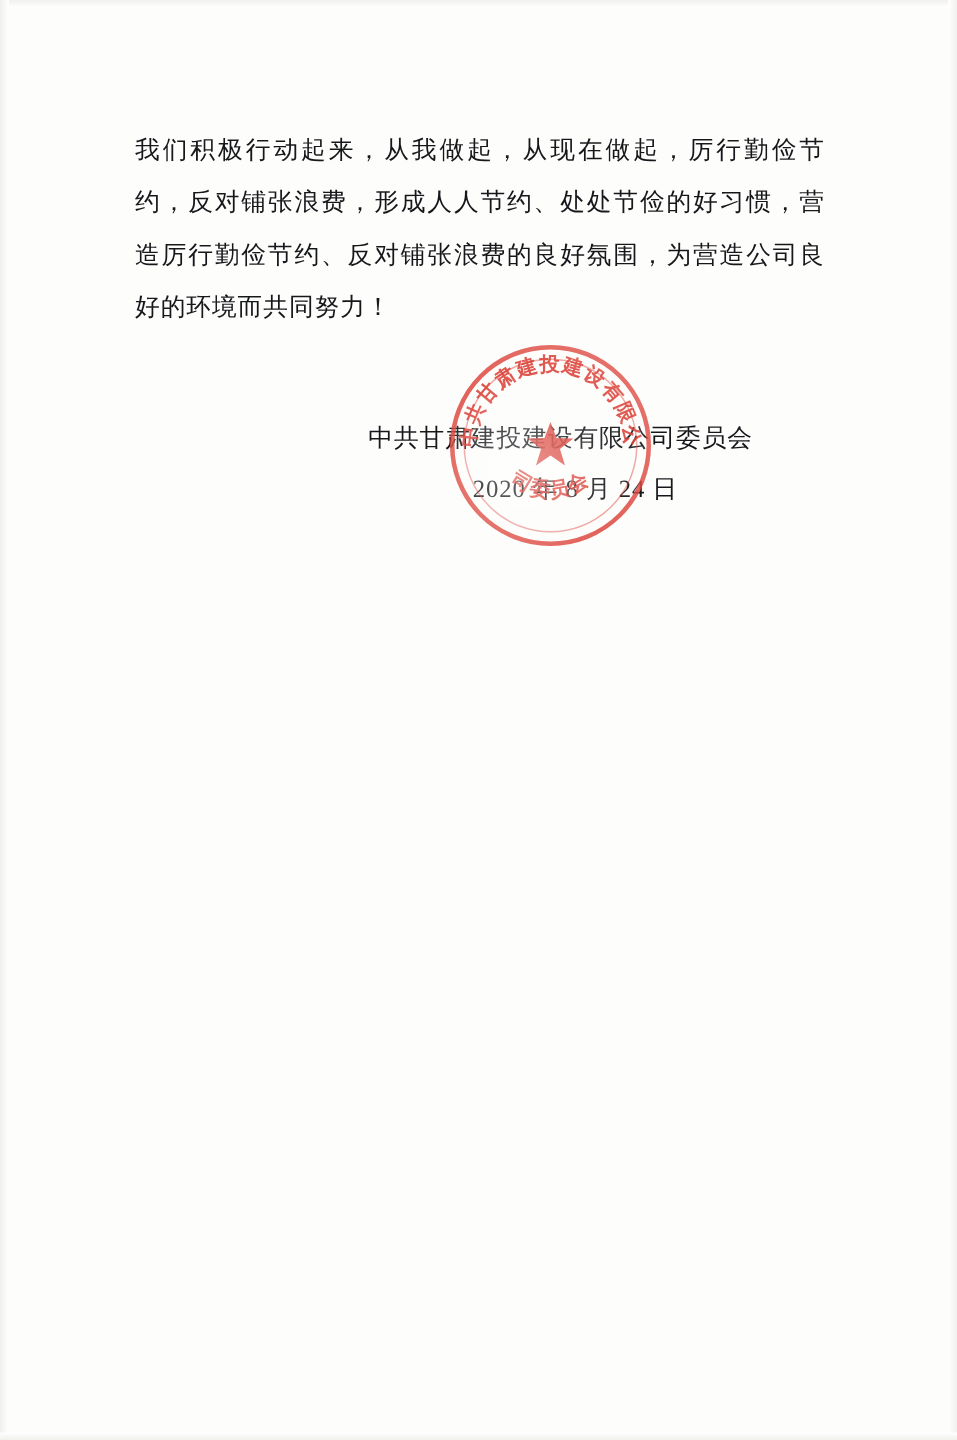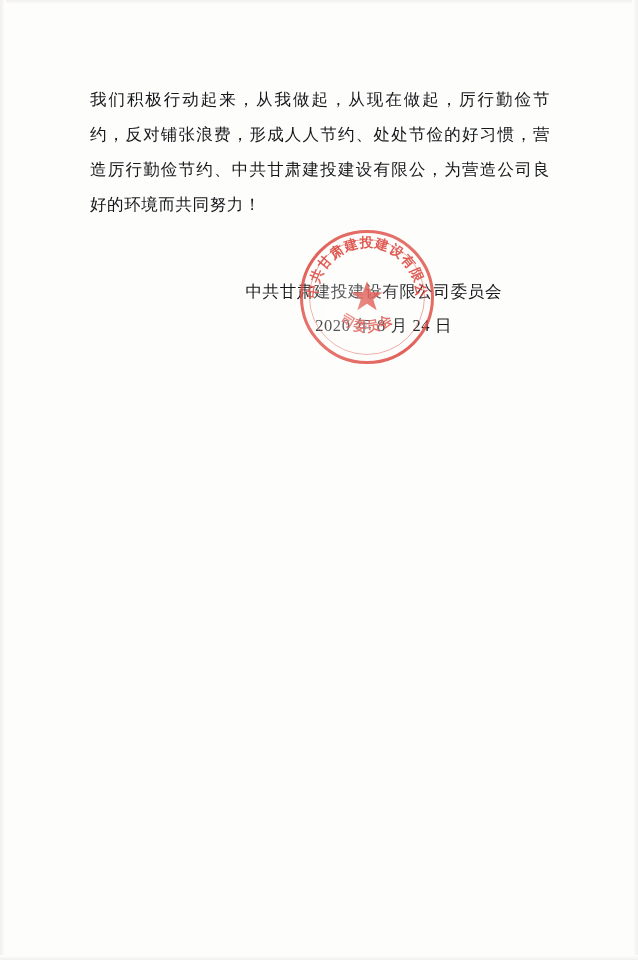--- a/index.html
+++ b/index.html
@@ -142,21 +142,21 @@
 <body>
 
 <div class="page">
 
   <div class="scan-edge-top"></div>
   <div class="scan-edge-left"></div>
   <div class="scan-edge-right"></div>
   <div class="scan-edge-bottom"></div>
 
   <div class="body-text">
-    <p>我们积极行动起来，从我做起，从现在做起，厉行勤俭节约，反对铺张浪费，形成人人节约、处处节俭的好习惯，营造厉行勤俭节约、中共甘肃建投建设有限公，为营造公司良好的环境而共同努力！</p>
+    <p>我们积极行动起来，从我做起，从现在做起，厉行勤俭节约，反对铺张浪费，形成人人节约、处处节俭的好习惯，营造厉行勤俭节约、反对铺张浪费的良好氛围，为营造公司良好的环境而共同努力！</p>
   </div>
 
   <div class="signature-block">
     <span class="signature-line">中共甘肃建投建设有限公司委员会</span>
     <span class="date-line">2020 年 8 月 24 日</span>
   </div>
 
   <div class="seal">
     <div class="seal-ring"></div>
     <div class="seal-ring inner"></div>

